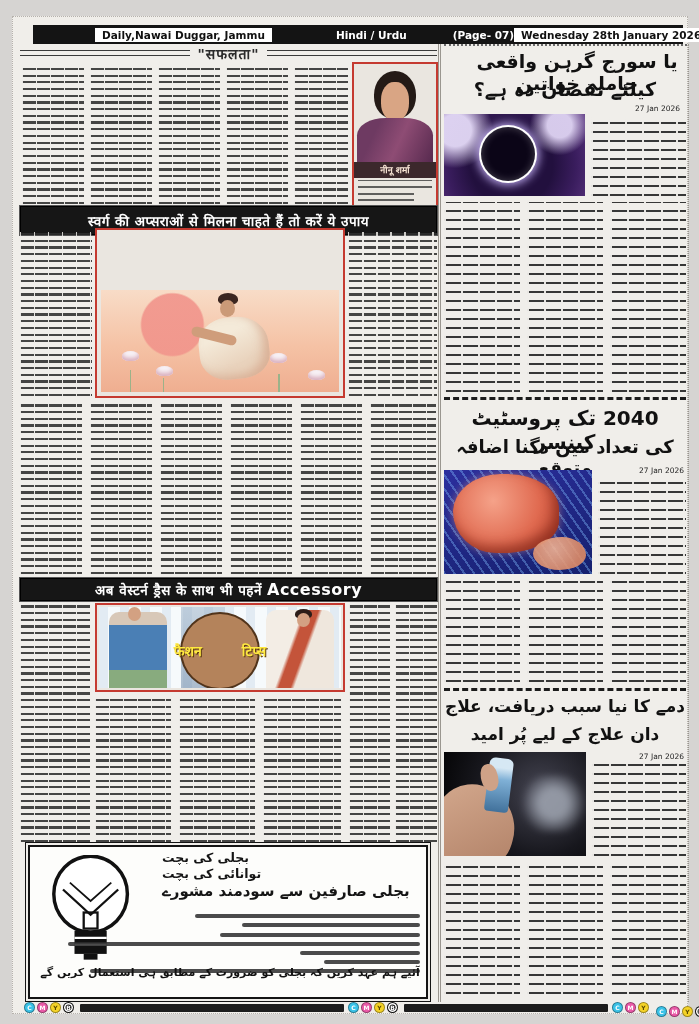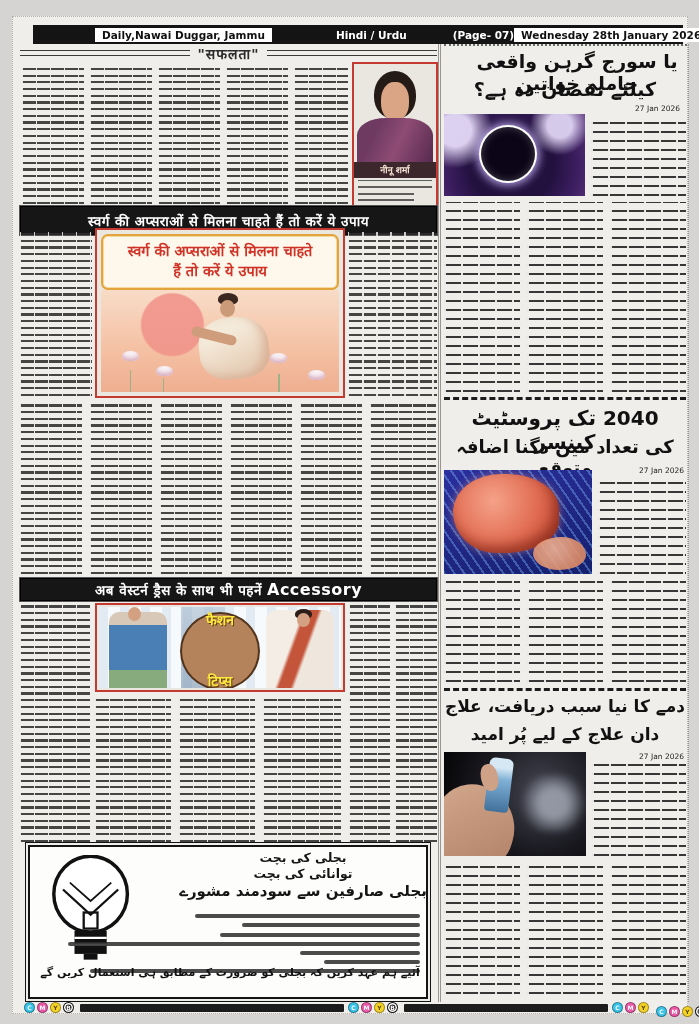--- a/index.html
+++ b/index.html
@@ -71,21 +71,21 @@
   .fashion{position:absolute;left:2px;top:2px;right:2px;bottom:2px;
     background:repeating-linear-gradient(90deg,#e2ebf3 0 9px,#f6fafc 9px 21px);overflow:hidden;}
   .fig-l{position:absolute;left:4%;top:6%;width:24%;height:100%;
     background:linear-gradient(180deg,#d8c8b8 0 16%,#4a7fb5 16% 72%,#88ab7e 72%);border-radius:10px 10px 0 0;}
   .fig-m{position:absolute;left:34%;top:0;width:18%;height:100%;background:linear-gradient(180deg,#9fb4c9,#6f8aa8);opacity:.55;}
   .fig-r{position:absolute;right:3%;top:4%;width:28%;height:100%;
     background:linear-gradient(110deg,#f3ede5 38%,#c4543a 42% 54%,#efe7dd 58%);border-radius:10px 10px 0 0;}
   .fig-head{position:absolute;width:13px;height:14px;background:#d3a182;border-radius:50%;}
   .fig-hairdark{position:absolute;width:17px;height:10px;background:#2c1d18;border-radius:50% 50% 40% 40%;}
   .badge{position:absolute;left:50%;top:5px;transform:translateX(-50%);width:76px;height:74px;border-radius:50%;
-    background:#b4835b;border:2px solid #51341b;display:flex;flex-direction:column;align-items:center;justify-content:center;
+    background:#b4835b;border:2px solid #51341b;display:flex;align-items:center;justify-content:center;
     color:#ffe93f;font-weight:bold;font-size:14px;line-height:1.5;text-shadow:1px 1px 0 #5a3a12;gap:40px;}
 
   
   .vdivider{left:438px;top:44px;width:3px;height:958px;border-left:1px solid #9a968f;border-right:1px solid #9a968f;}
   .rline{border-top:2px dotted #6a6a6a;}
   .u-head{color:#111;font-weight:bold;text-align:center;direction:rtl;}
   .u-date{font-size:7.5px;font-weight:normal;color:#222;text-align:right;}
   .dashsep{border-top:3px dashed #1c1c1c;}
 
   .img-eclipse{background:
@@ -109,21 +109,21 @@
   .mist{position:absolute;left:52%;top:22%;width:50%;height:55%;
      background:radial-gradient(circle,#a2a8b4 0 30%,rgba(140,146,158,0) 72%);filter:blur(3px);opacity:.85;}
   .hand{position:absolute;left:-8%;bottom:-12%;width:58%;height:80%;background:linear-gradient(140deg,#d4a98e,#b08066);
      border-radius:46% 54% 42% 40%;transform:rotate(16deg);}
   .thumb{position:absolute;left:26%;top:12%;width:12%;height:26%;background:#cfa287;border-radius:45%;transform:rotate(-12deg);}
   .puffer{position:absolute;left:30%;top:6%;width:17%;height:52%;border-radius:6px 6px 4px 4px;
      background:linear-gradient(180deg,#d6e8f4 0 18%,#7fb0d6 40%,#41719b);transform:rotate(7deg);}
 
   
   .adbox{left:28px;top:845px;width:400px;height:154px;background:#fdfdfb;border:2px solid #141414;outline:1px solid #141414;outline-offset:2px;}
-  .ad-urdu{position:absolute;left:144px;top:3px;width:258px;text-align:center;direction:rtl;color:#151515;}
+  .ad-urdu{position:absolute;left:132px;top:3px;width:258px;text-align:left;direction:rtl;color:#151515;}
   .ad-l1{font-weight:bold;font-size:12.5px;letter-spacing:4px;}
   .ad-l2{font-weight:bold;font-size:12.5px;letter-spacing:3px;margin-top:1px;}
   .ad-l3{font-weight:bold;font-size:15px;margin-top:1px;}
   .adline{height:4px;background:#2c2c2c;opacity:.85;border-radius:2px;margin:5.2px 0 0 auto;}
   .ad-close{position:absolute;left:8px;bottom:18px;width:384px;text-align:center;direction:rtl;font-weight:bold;font-size:11px;color:#111;}
   .ad-note{position:absolute;left:8px;bottom:5px;width:384px;text-align:center;font-weight:bold;font-size:8px;color:#111;}
 
   
   .regs{display:flex;gap:2px;align-items:center;}
   .dot{width:11px;height:11px;border-radius:50%;display:flex;align-items:center;justify-content:center;
@@ -166,24 +166,20 @@
   <div class="abs tx-sm" style="left:4px;top:112px;width:74px;height:12px;"></div>
   <div class="abs tx-sm" style="left:4px;top:128px;width:56px;height:9px;"></div>
 </div>
 
 <div class="abs band" style="left:20px;top:206px;width:417px;height:29px;">
   <span class="hi">स्वर्ग की अप्सराओं से मिलना चाहते हैं तो करें ये उपाय</span>
 </div>
 
 <div class="abs tx" style="left:20px;top:232px;width:72px;height:164px;"></div>
 <div class="abs redbox" style="left:95px;top:228px;width:250px;height:170px;">
-  <div class="plate">
-    <span>स्वर्ग की अप्सराओं से मिलना चाहते</span>
-    <span>हैं तो करें ये उपाय</span>
-  </div>
   <div class="painting">
     <div class="apsara-hair"></div>
     <div class="apsara-head"></div>
     <div class="apsara-body"></div>
     <div class="apsara-arm"></div>
     <div class="stem" style="left:12%;bottom:0;"></div>
     <div class="lotus" style="left:9%;bottom:30%;"></div>
     <div class="stem" style="left:26%;bottom:0;height:14px;"></div>
     <div class="lotus" style="left:23%;bottom:16%;"></div>
     <div class="lotus" style="right:22%;bottom:28%;"></div>

